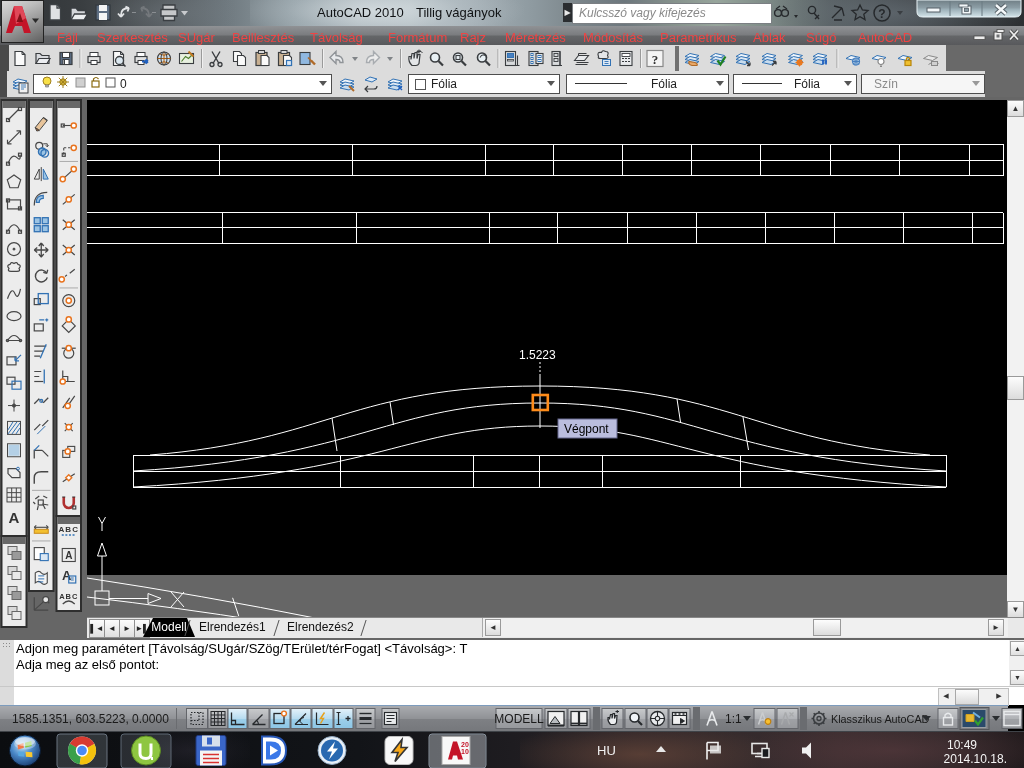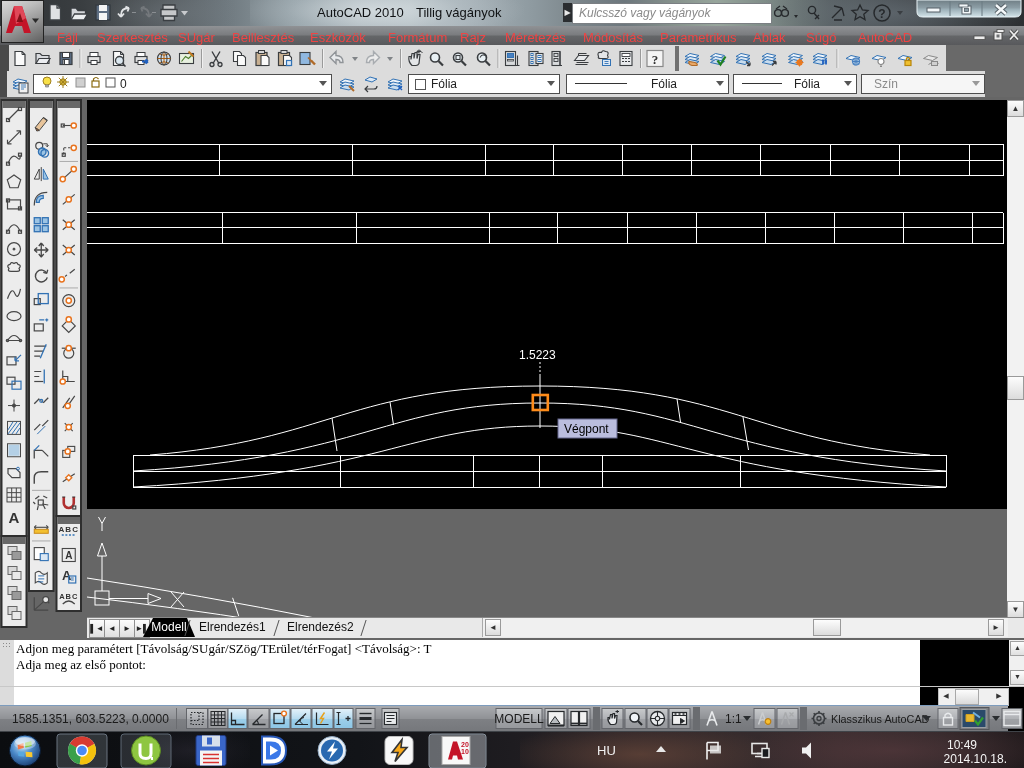--- a/index.html
+++ b/index.html
@@ -12,30 +12,30 @@
   
   #menubar{left:0;top:26px;width:1024px;height:19px;background:linear-gradient(#909295,#7b7d80 45%,#646668 55%,#58595c);}
   .menu{position:absolute;top:2px;font-size:13px;color:#ef4444;}
   
   #row1{left:0;top:45px;width:1024px;height:26px;background:#d7d7d7;border-top:1px solid #3c3c3c;}
   #row2{left:0;top:71px;width:1024px;height:26px;background:#d7d7d7;border-top:1px solid #9a9a9a;}
   .combo{position:absolute;top:3px;height:18px;background:#fff;border:1px solid #4e4e4e;font-size:12px;color:#222;}
   .combo .arr{position:absolute;right:2px;top:3px;width:0;height:0;border-left:4px solid transparent;border-right:4px solid transparent;border-top:5px solid #555;}
   
   #main{left:0;top:97px;width:1024px;height:543px;background:#666;}
-  #canvas{left:87px;top:3px;width:920px;height:409px;background:#000;}
+  #canvas{left:87px;top:3px;width:920px;height:475px;background:#000;}
   
   #vsb{left:1007px;top:3px;width:17px;height:517px;background:#f2f2f2;}
   .sbtn{position:absolute;background:linear-gradient(#fdfdfd,#dcdcdc);border:1px solid #9a9a9a;width:15px;height:15px;font-size:8px;color:#333;text-align:center;line-height:15px;}
   
   #tabrow{left:87px;top:520px;width:937px;height:20px;background:#e9e9e9;border-top:1px solid #888;}
   .navb{position:absolute;top:1px;width:14px;height:17px;background:linear-gradient(#fcfcfc,#dfdfdf);border:1px solid #8f8f8f;font-size:8px;color:#222;text-align:center;line-height:17px;}
   .tab{position:absolute;top:0px;height:19px;font-size:12px;color:#111;padding:0 10px;line-height:19px;}
   
-  #cmd{left:0;top:640px;width:920px;height:65px;background:#fff;font-family:Liberation Serif, serif;font-size:13px;color:#000;}
+  #cmd{left:0;top:640px;width:1024px;height:65px;background:#fff;font-family:Liberation Sans, sans-serif;font-size:13px;color:#000;}
   #cmd .grip{left:0;top:0;width:14px;height:65px;background:#dcdcdc;}
   
   #status{left:0;top:705px;width:1008px;height:26px;background:linear-gradient(#a9abaf,#8f9195 50%,#7e8084 51%,#75777b);border-top:1px solid #7d9cbd;font-size:12px;color:#1a1a1a;}
   
   #taskbar{left:0;top:731px;width:1024px;height:37px;background:linear-gradient(90deg,#0b0d10 0%,#121418 35%,#1e1c20 50%,#2c2428 62%,#342a2c 72%,#382c2e 82%,#2e2628 92%,#201a1c 100%);border-top:1px solid #3f4348;}
 </style></head>
 <body>
 
 <div class="abs" id="titlebar"></div>
 <div class="abs" style="left:250px;top:0;width:280px;height:26px;background:radial-gradient(ellipse 150px 30px at 45% 40%,rgba(228,235,238,.6),rgba(190,200,206,.3) 60%,rgba(120,130,136,0) 100%);"></div>
@@ -54,21 +54,21 @@
     <rect x="55" y="13" width="8" height="7" fill="#f4f4f4" stroke="none"></rect>
     <path d="M85 8 Q77 8 77 15 L77 17 M77 17 l-3 -3.5 M77 17 l3 -3.5 M85 8 l-3.5 -1.5 M85 8 l-1.5 3.5" stroke="#e2e4e6" stroke-width="1.8"></path>
     <path d="M97 8 Q105 8 105 15 L105 17 M105 17 l-3 -3.5 M105 17 l3 -3.5 M97 8 l3.5 -1.5 M97 8 l1.5 3.5" stroke="#74787c" stroke-width="1.8"></path>
     <path d="M119 9.5 L119 5 L131 5 L131 9.5 M117 9.5 L133 9.5 L133 16 L117 16 Z M119.5 16 L119.5 20.5 L130.5 20.5 L130.5 16" fill="#c6c8ca" stroke="#3a3e42"></path>
   </g>
   <path d="M88 12.5 l4 0" stroke="#8a8e92" stroke-width="1"></path>
   <path d="M108 12.5 l4 0" stroke="#8a8e92" stroke-width="1"></path>
   <path d="M137 11 L144 11 L140.5 15.5 Z" fill="#c8cacd"></path>
 </svg>
 <div class="abs" id="searchbox">
-    <span>Kulcsszó vagy vágányok</span>
+    <span>Kulcsszó vagy kifejezés</span>
   </div>
 <div class="abs" style="left:563px;top:3px;width:9px;height:19px;background:#2a2d30;color:#e8e8e8;font-size:8px;line-height:19px;text-align:center;">▶</div>
 <svg class="abs" style="left:772px;top:2px;" width="150" height="22" viewBox="0 0 150 22">
   <g stroke="#26292c" stroke-width="1.4" fill="none">
     <circle cx="6" cy="11" r="3.4"></circle>
       <circle cx="13" cy="11" r="3.4"></circle>
     <path d="M4 7 L8 4 M11 4 L15 7" stroke-width="1.2"></path>
     <path d="M22 13 L26 13 L24 16 Z" fill="#26292c" stroke="none"></path>
     <circle cx="40" cy="8" r="3.6"></circle>
     <path d="M42 11 L47 17 M45 15 l-2 2 M47 13 l-2 2"></path>
@@ -96,21 +96,21 @@
   <rect x="48.5" y="8.5" width="4" height="3" fill="#8d9ea6" stroke="#555f66" stroke-width="0.8"></rect>
   <path d="M80 5 L90 14 M90 5 L80 14" stroke="#555f66" stroke-width="4.4"></path>
   <path d="M80 5 L90 14 M90 5 L80 14" stroke="#f4f8fa" stroke-width="2.4"></path>
 </svg>
 
 <div class="abs" id="menubar"></div>
 <div class="menu" style="left:57px;top:30px;">Fájl</div>
 <div class="menu" style="left:97px;top:30px;">Szerkesztés</div>
 <div class="menu" style="left:178px;top:30px;">SUgár</div>
 <div class="menu" style="left:232px;top:30px;">Beillesztés</div>
-<div class="menu" style="left:310px;top:30px;">Eszközök</div>
+<div class="menu" style="left:310px;top:30px;">Távolság</div>
 <div class="menu" style="left:388px;top:30px;">Formátum</div>
 <div class="menu" style="left:460px;top:30px;">Rajz</div>
 <div class="menu" style="left:505px;top:30px;">Méretezés</div>
 <div class="menu" style="left:583px;top:30px;">Módosítás</div>
 <div class="menu" style="left:660px;top:30px;">Parametrikus</div>
 <div class="menu" style="left:753px;top:30px;">Ablak</div>
 <div class="menu" style="left:806px;top:30px;">Súgó</div>
 <div class="menu" style="left:858px;top:30px;">AutoCAD</div>
 <div class="abs" style="left:970px;top:26px;width:54px;height:19px;">
   <svg width="54" height="19" viewBox="0 0 54 19">

